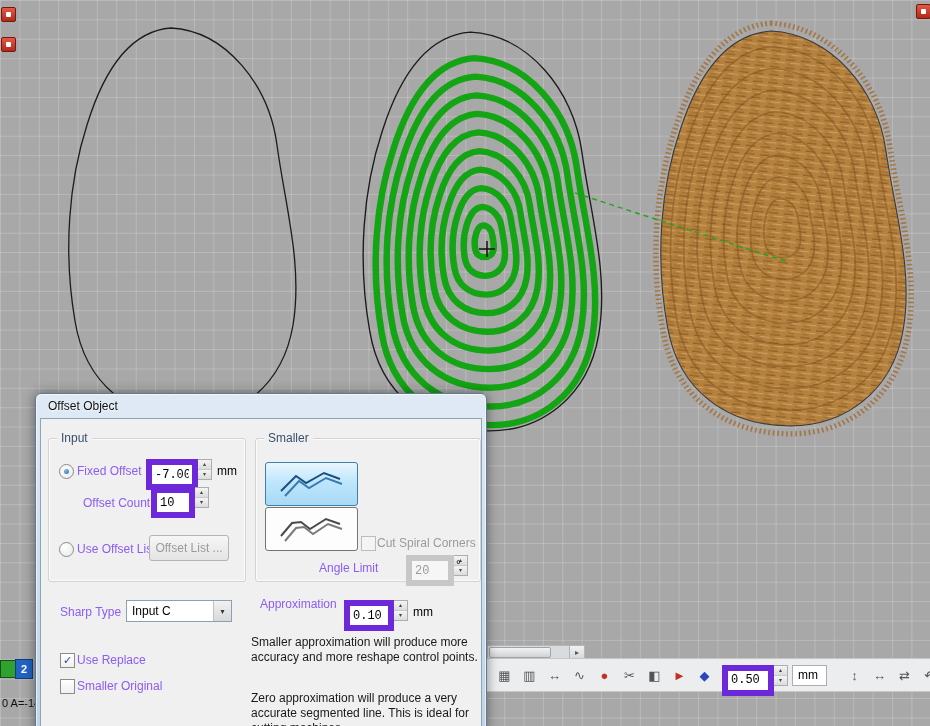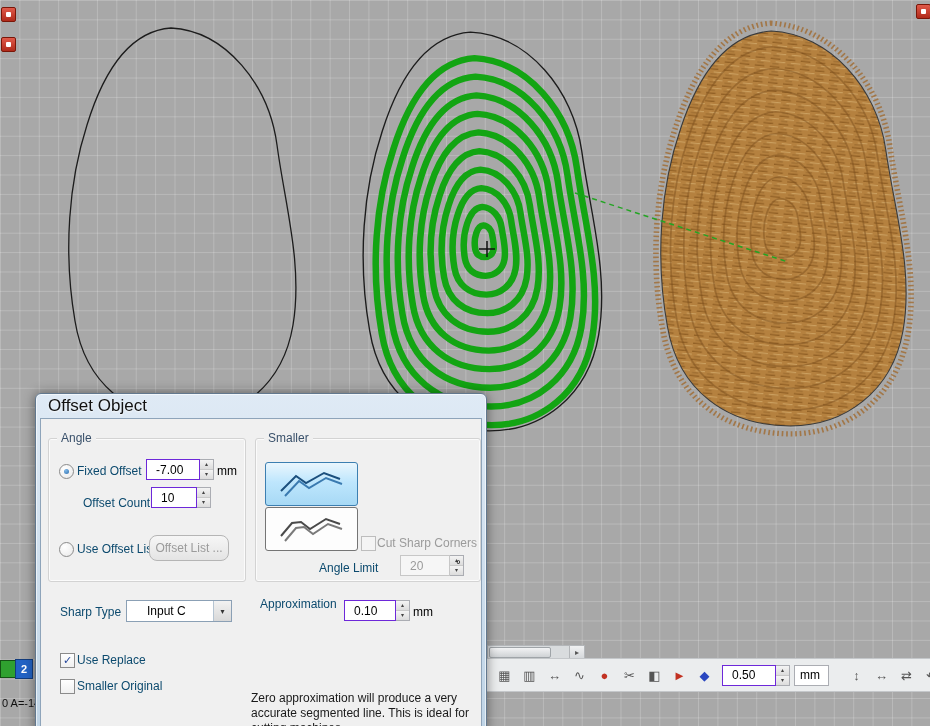--- a/index.html
+++ b/index.html
@@ -28,22 +28,22 @@
   .btoolbar{position:absolute;left:487px;top:658px;width:443px;height:34px;background:#ebedee;
     border-top:1px solid #c4c7ca;border-bottom:1px solid #c4c7ca;display:flex;align-items:center;padding-left:6px;box-sizing:border-box;}
   .tb-group{display:flex;align-items:center;gap:2px;}
   .tb-icon{width:21px;height:22px;display:flex;align-items:center;justify-content:center;
     font-size:13px;color:#555;border:1px solid transparent;border-radius:2px;}
   .tb-sep{width:1px;height:24px;background:#bdbfc2;margin:0 8px;}
 
   
   .spinner{position:absolute;display:flex;height:21px;}
   .btoolbar .spinner{position:static;margin-left:6px;justify-content:center;}
-  .spin-text{border:1px solid #6d28d9;background:#fff;font-family:Liberation Sans, sans-serif;font-size:12px;
-    padding:1px 9px;height:17px;box-sizing:content-box;}
+  .spin-text{border:6px solid #6d28d9;background:#fff;font-family:Liberation Mono, monospace;font-size:12px;
+    padding:1px 3px;height:17px;box-sizing:content-box;}
   .spin-text.disabled{background:#f6f6f6;color:#9b9b9b;border-color:#c7c7c7;}
   .spin-btns{display:flex;flex-direction:column;width:14px;border:1px solid #abadb3;border-left:none;box-sizing:border-box;}
   .spin-up,.spin-down{flex:1;background:linear-gradient(#f4f4f4,#dcdcdc);font-size:6px;line-height:9px;
     text-align:center;color:#444;overflow:hidden;}
   .spin-up{border-bottom:1px solid #c9c9c9;}
   .unit-label{position:absolute;font-size:12px;color:#000;}
   .btoolbar .unit-box{position:static;margin-left:4px;border:1px solid #abadb3;background:#fff;
     padding:2px 8px 2px 5px;height:15px;font-size:12px;}
 
   
@@ -52,50 +52,50 @@
   .swatch.sel{left:15px;top:659px;width:16px;height:18px;background:#2263c5;border:1px solid #123c7d;
     color:#fff;font-size:11px;font-weight:bold;}
   .status{position:absolute;left:2px;top:697px;font-size:11px;color:#111;}
 
   
   .dialog{position:absolute;left:35px;top:393px;width:452px;height:340px;
     background:linear-gradient(180deg,#dfeaf5,#bfd4e6);
     border:1px solid #62788e;border-radius:6px 6px 0 0;
     box-shadow:0 0 12px rgba(0,0,0,0.45), inset 0 0 0 1px rgba(255,255,255,0.6);
     box-sizing:border-box;padding:0 4px;}
-  .dlg-title{height:24px;line-height:24px;padding-left:8px;font-size:17px;color:#111;
+  .dlg-title{height:24px;line-height:24px;padding-left:8px;font-size:12px;color:#111;
     text-shadow:0 1px 2px rgba(255,255,255,0.9);}
   .dlg-body{position:relative;background:#f0f0f0;border:1px solid #8ea4ba;height:309px;box-sizing:border-box;}
 
   .group{position:absolute;border:1px solid #d3d3d3;border-radius:3px;box-shadow:inset 0 0 0 1px #fbfbfb;}
   .group-label{position:absolute;top:-8px;left:8px;background:#f0f0f0;padding:0 4px;color:#39506a;}
 
-  .ctl-label{position:absolute;white-space:nowrap;color:#0c4a6e;}
+  .ctl-label{position:absolute;white-space:nowrap;color:#8b5cf6;}
   .ctl-label.disabled{color:#9b9b9b;}
   .help-text{position:absolute;width:228px;color:#1a1a1a;line-height:15px;}
 
   
   .radio{position:absolute;width:13px;height:13px;border:1px solid #8b8b8b;border-radius:50%;
     background:radial-gradient(circle at 35% 30%,#fff,#e8e8e8);display:flex;align-items:center;justify-content:center;}
   .radio .dot{width:5px;height:5px;border-radius:50%;background:radial-gradient(circle at 35% 30%,#7fb8e8,#2f6fae);}
   .checkbox{position:absolute;width:13px;height:13px;border:1px solid #8b8b8b;
     background:linear-gradient(#fff,#f0f0f0);font-size:11px;line-height:12px;text-align:center;color:#24459a;}
   .checkbox.disabled{border-color:#bdbdbd;background:#f4f4f4;}
 
   
   .push-btn{position:absolute;border:1px solid #b5b5b5;border-radius:3px;
     background:linear-gradient(#f6f6f6,#e4e4e4);display:flex;align-items:center;justify-content:center;font-size:12px;}
-  .push-btn.disabled{color:#9b9b9b;border-radius:8px;}
+  .push-btn.disabled{color:#9b9b9b;}
   .corner-btn{position:absolute;width:91px;height:42px;border-radius:3px;display:flex;align-items:center;justify-content:center;}
   .corner-btn.selected{border:1px solid #3c7fb1;background:linear-gradient(#eaf6fd,#bee6fd 45%,#a7d9f5);}
   .corner-btn.plain{border:1px solid #757575;background:#fdfdfd;}
 
   
   .dropdown{position:absolute;height:22px;border:1px solid #8ba0b5;background:#fff;display:flex;align-items:center;box-sizing:border-box;}
-  .dd-text{flex:1;padding-left:20px;}
+  .dd-text{flex:1;padding-left:5px;}
   .dd-btn{width:17px;height:100%;display:flex;align-items:center;justify-content:center;font-size:8px;color:#333;
     background:linear-gradient(#f2f2f2,#d8d8d8);border-left:1px solid #b5c4d2;}
 </style>
 </head>
 <body>
 
 <div id="canvas">
 
   <svg id="shapes" width="930" height="726" xmlns="http://www.w3.org/2000/svg" xmlns:xlink="http://www.w3.org/1999/xlink">
     <defs>
@@ -199,21 +199,21 @@
   <div class="swatch sel">2</div>
   <div class="status">0 A=-14</div>
 
   <div class="dialog">
     <div class="dlg-title">
       <span>Offset Object</span>
     </div>
     <div class="dlg-body">
 
       <div class="group" style="left:7px;top:19px;width:196px;height:142px">
-        <span class="group-label">Angle</span>
+        <span class="group-label">Input</span>
 
         <div class="radio" style="left:10px;top:25px">
             <span class="dot"></span>
           </div>
         <span class="ctl-label" style="left:28px;top:25px">Fixed Offset</span>
         <div class="spinner" style="left:97px;top:20px">
           <input class="spin-text" style="width: 34px;" value="-7.00">
           <div class="spin-btns">
             <div class="spin-up">▴</div>
             <div class="spin-down">▾</div>
@@ -247,25 +247,25 @@
           </svg>
         </div>
         <div class="corner-btn plain" style="left:9px;top:68px">
           <svg width="72" height="32">
             <polyline points="5,23 16,10 25,9 34,16 50,6 64,11" fill="none" stroke="#4a4a4a" stroke-width="2"></polyline>
             <polyline points="9,28 20,15 28,14 37,21 52,11 66,16" fill="none" stroke="#7a7a7a" stroke-width="2"></polyline>
           </svg>
         </div>
 
         <div class="checkbox disabled" style="left:105px;top:97px"></div>
-        <span class="ctl-label disabled" style="left:121px;top:97px">Cut Sharp Corners</span>
+        <span class="ctl-label disabled" style="left:121px;top:97px">Cut Spiral Corners</span>
 
         <span class="ctl-label" style="left:63px;top:122px">Angle Limit</span>
         <div class="spinner" style="left:144px;top:116px">
-          <input class="spin-text disabled" style="width: 30px;" value="20">
+          <input class="spin-text disabled" style="width: 30px; margin-left: 6px;" value="20">
           <div class="spin-btns">
             <div class="spin-up">▴</div>
             <div class="spin-down">▾</div>
           </div>
         </div>
         <span class="unit-label" style="left:200px;top:119px">°</span>
       </div>
 
       <span class="ctl-label" style="left:19px;top:186px">Sharp Type</span>
       <div class="dropdown" style="left:85px;top:181px;width:106px">
@@ -282,18 +282,19 @@
         </div>
       </div>
       <span class="unit-label" style="left:372px;top:186px">mm</span>
 
       <div class="checkbox" style="left:19px;top:234px">✓</div>
       <span class="ctl-label" style="left:36px;top:234px">Use Replace</span>
 
       <div class="checkbox" style="left:19px;top:260px"></div>
       <span class="ctl-label" style="left:36px;top:260px">Smaller Original</span>
 
+      <div class="help-text" style="left:210px;top:216px">Smaller approximation will produce more accuracy and more reshape control points.</div>
       <div class="help-text" style="left:210px;top:272px">Zero approximation will produce a very accurate segmented line. This is ideal for cutting machines.</div>
 
     </div>
   </div>
 
 </div>
 
 </body></html>

